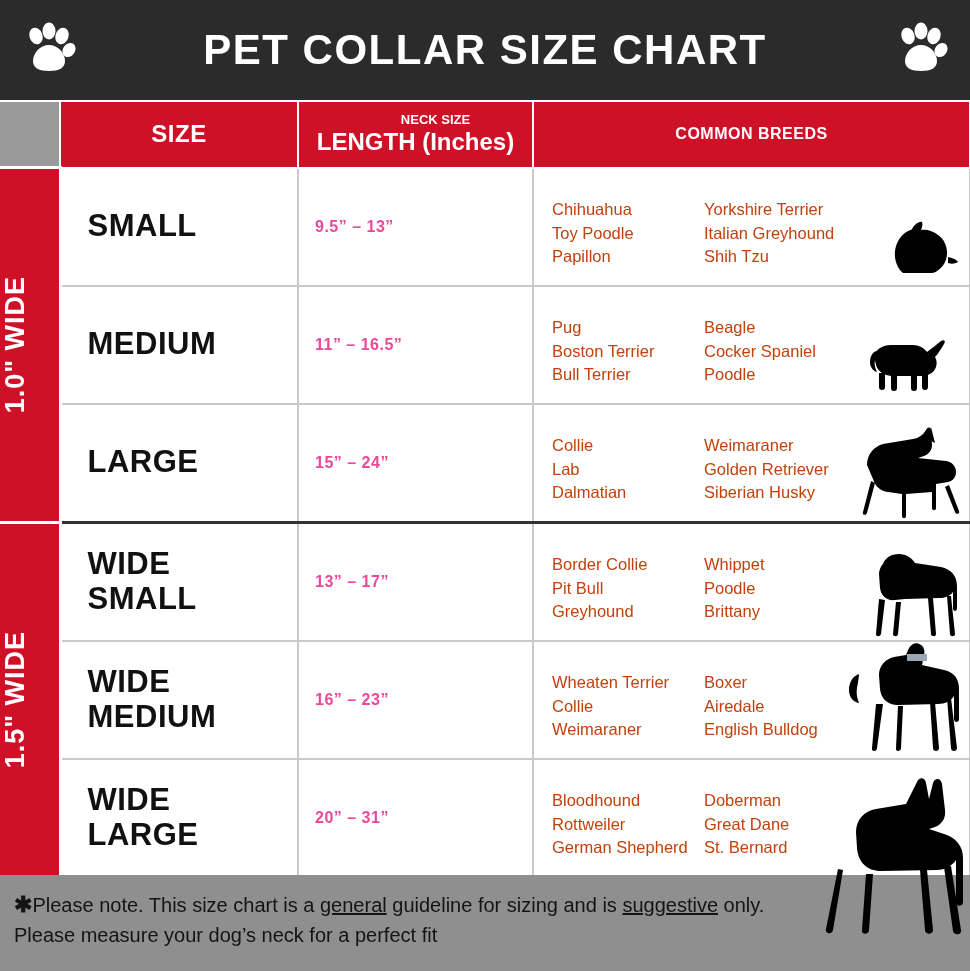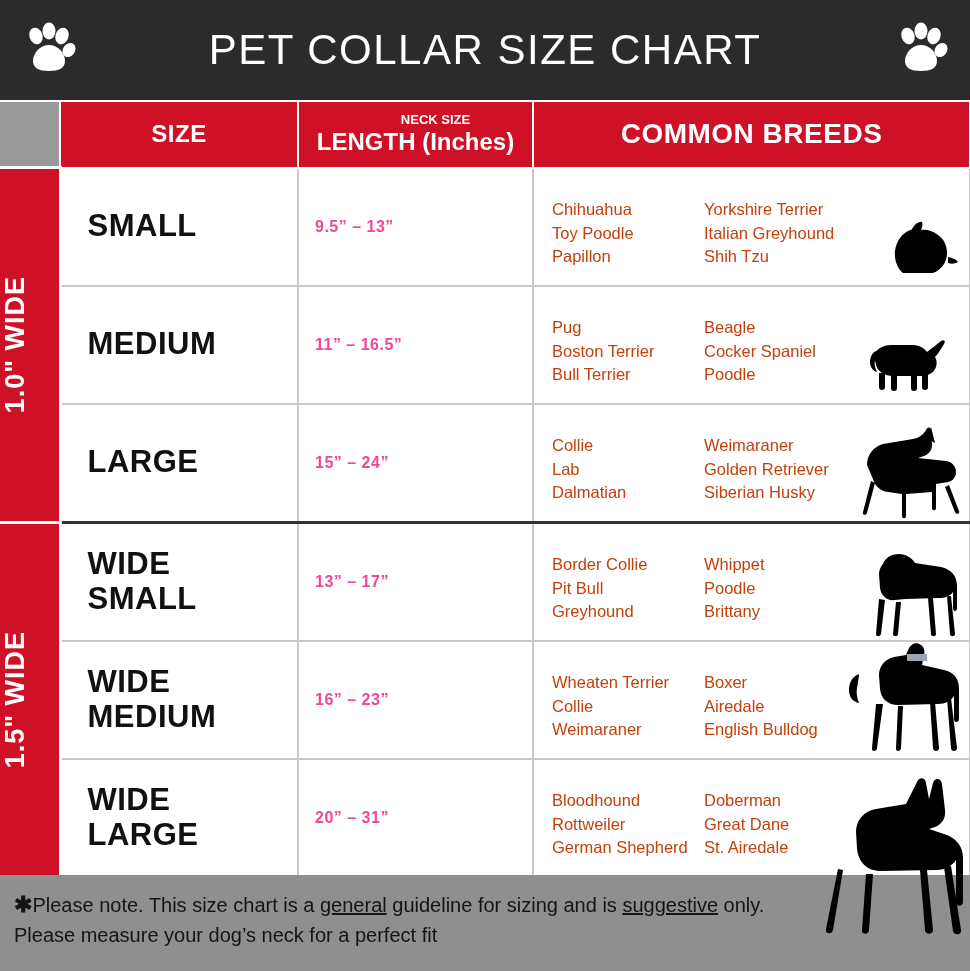--- a/index.html
+++ b/index.html
@@ -24,21 +24,21 @@
     height: 100px;
     background: #2b2b2b;
     display: flex;
     align-items: center;
     justify-content: center;
     position: relative;
   }
   .header-title {
     color: #ffffff;
     font-size: 42px;
-    font-weight: normal;
+    font-weight: bold;
     letter-spacing: 1.5px;
     text-align: center;
   }
   .paw {
     position: absolute;
     width: 54px;
     height: 54px;
     top: 22px;
   }
   .paw.left { left: 22px; }
@@ -80,21 +80,21 @@
     display: block;
     padding-left: 40px;
   }
   .th-length {
     font-size: 24px;
     font-weight: bold;
     display: block;
     margin-top: 1px;
   }
   .th-breeds {
-    font-size: 28px;
+    font-size: 16px;
     font-weight: bold;
     letter-spacing: .5px;
   }
 
   tbody td {
     border: 2px solid #c9c9c9;
     padding: 0;
     background: #ffffff;
     margin-left: 39px;
   }
@@ -369,21 +369,21 @@
         <td class="cell-breeds">
           <div class="breed-cols">
             <div class="breed-col first">
               <div>Bloodhound</div>
               <div>Rottweiler</div>
               <div>German Shepherd</div>
             </div>
             <div class="breed-col">
               <div>Doberman</div>
               <div>Great Dane</div>
-              <div>St. Airedale</div>
+              <div>St. Bernard</div>
             </div>
           </div>
           <div class="dog-silhouette" style="right:0;bottom:-62px">
             <svg width="150" height="160" viewBox="0 0 150 160">
               <path fill="#000" d="M98 4c2-5 8-5 9 1l3 16 4-16c2-6 8-5 9 1l3 26c1 8-3 14-10 17l-6 2 18 6c10 4 16 12 16 23v44c0 5-7 5-7 0V82c-4 6-11 10-19 10l-56 1c-14 0-23-9-24-23l-1-16c0-12 8-21 20-23l30-5z"></path>
               <path fill="#000" d="M24 92l-10 60c-1 5-8 4-7-1l12-60zM54 96l-4 56c0 5-8 5-7 0l4-56zM108 92l6 60c0 5-8 5-8 0l-5-60zM132 88l10 64c1 5-7 6-8 1l-9-64z"></path>
             </svg>
           </div>
         </td>
       </tr>

